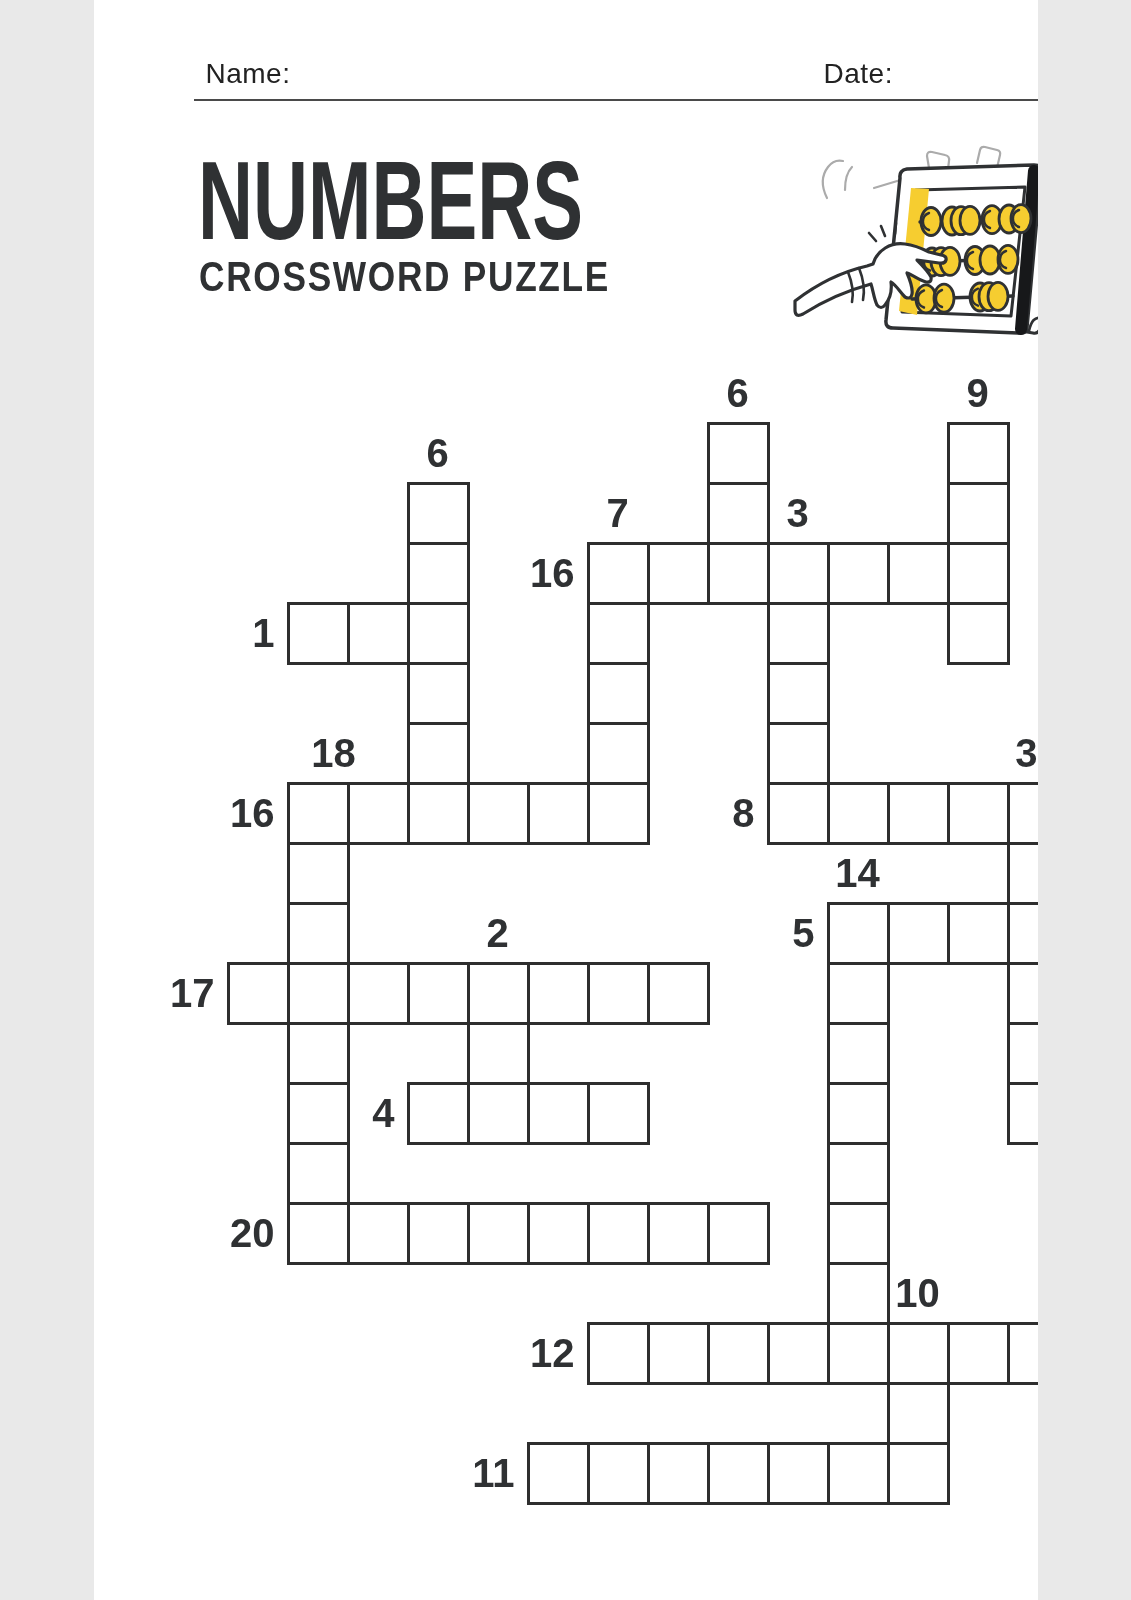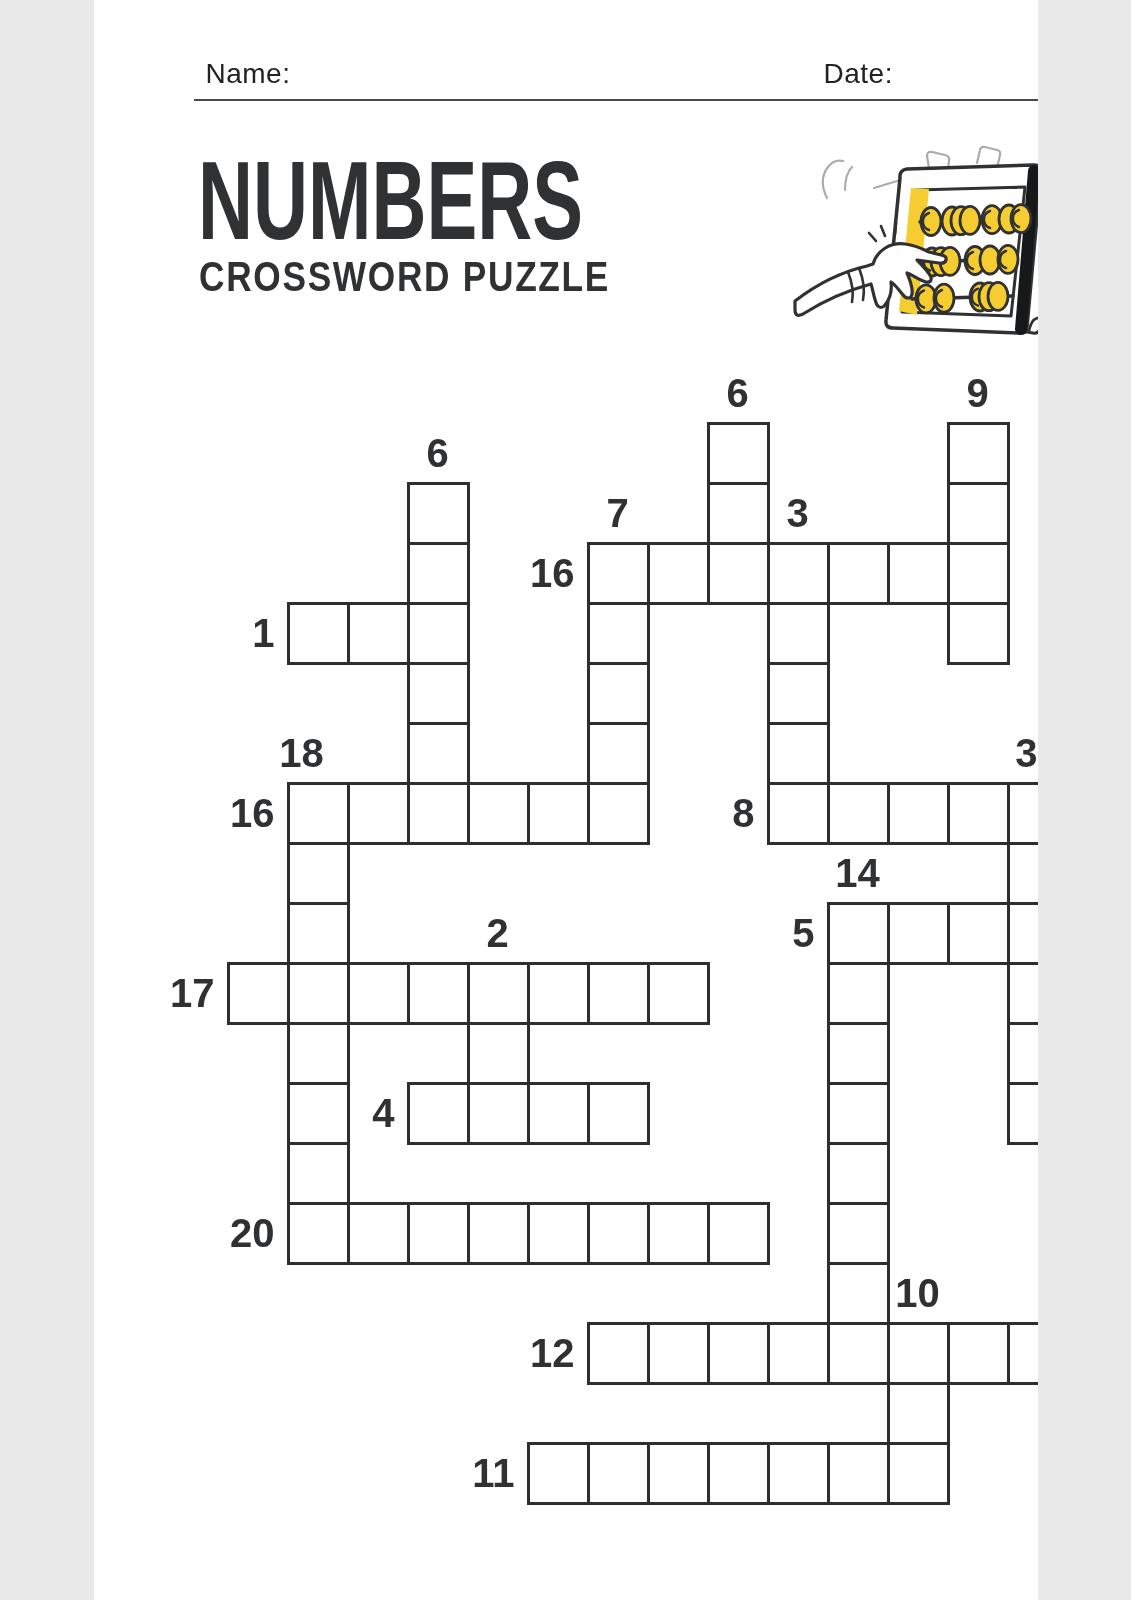--- a/index.html
+++ b/index.html
@@ -248,21 +248,21 @@
       <div class="cell" style="left: 853px; top: 1322px;"></div>
       <div class="cell" style="left: 913px; top: 1322px;"></div>
       <div class="cell" style="left: 973px; top: 1322px;"></div>
       <div class="clue-num lab-left" style="left: 396px; top: 1322px;">12</div>
       <div class="cell" style="left: 193px; top: 842px;"></div>
       <div class="cell" style="left: 193px; top: 902px;"></div>
       <div class="cell" style="left: 193px; top: 1022px;"></div>
       <div class="cell" style="left: 193px; top: 1082px;"></div>
       <div class="cell" style="left: 193px; top: 1142px;"></div>
       <div class="cell" style="left: 193px; top: 1202px;"></div>
-      <div class="clue-num lab-top" style="left: 148px; top: 730px;">18</div>
+      <div class="clue-num lab-top" style="left: 180px; top: 730px;">18</div>
       <div class="cell" style="left: 253px; top: 1202px;"></div>
       <div class="cell" style="left: 313px; top: 1202px;"></div>
       <div class="cell" style="left: 373px; top: 1202px;"></div>
       <div class="cell" style="left: 433px; top: 1202px;"></div>
       <div class="cell" style="left: 493px; top: 1202px;"></div>
       <div class="cell" style="left: 553px; top: 1202px;"></div>
       <div class="cell" style="left: 613px; top: 1202px;"></div>
       <div class="clue-num lab-left" style="left: 96px; top: 1202px;">20</div>
       <div class="cell" style="left: 913px; top: 842px;"></div>
       <div class="cell" style="left: 913px; top: 962px;"></div>

